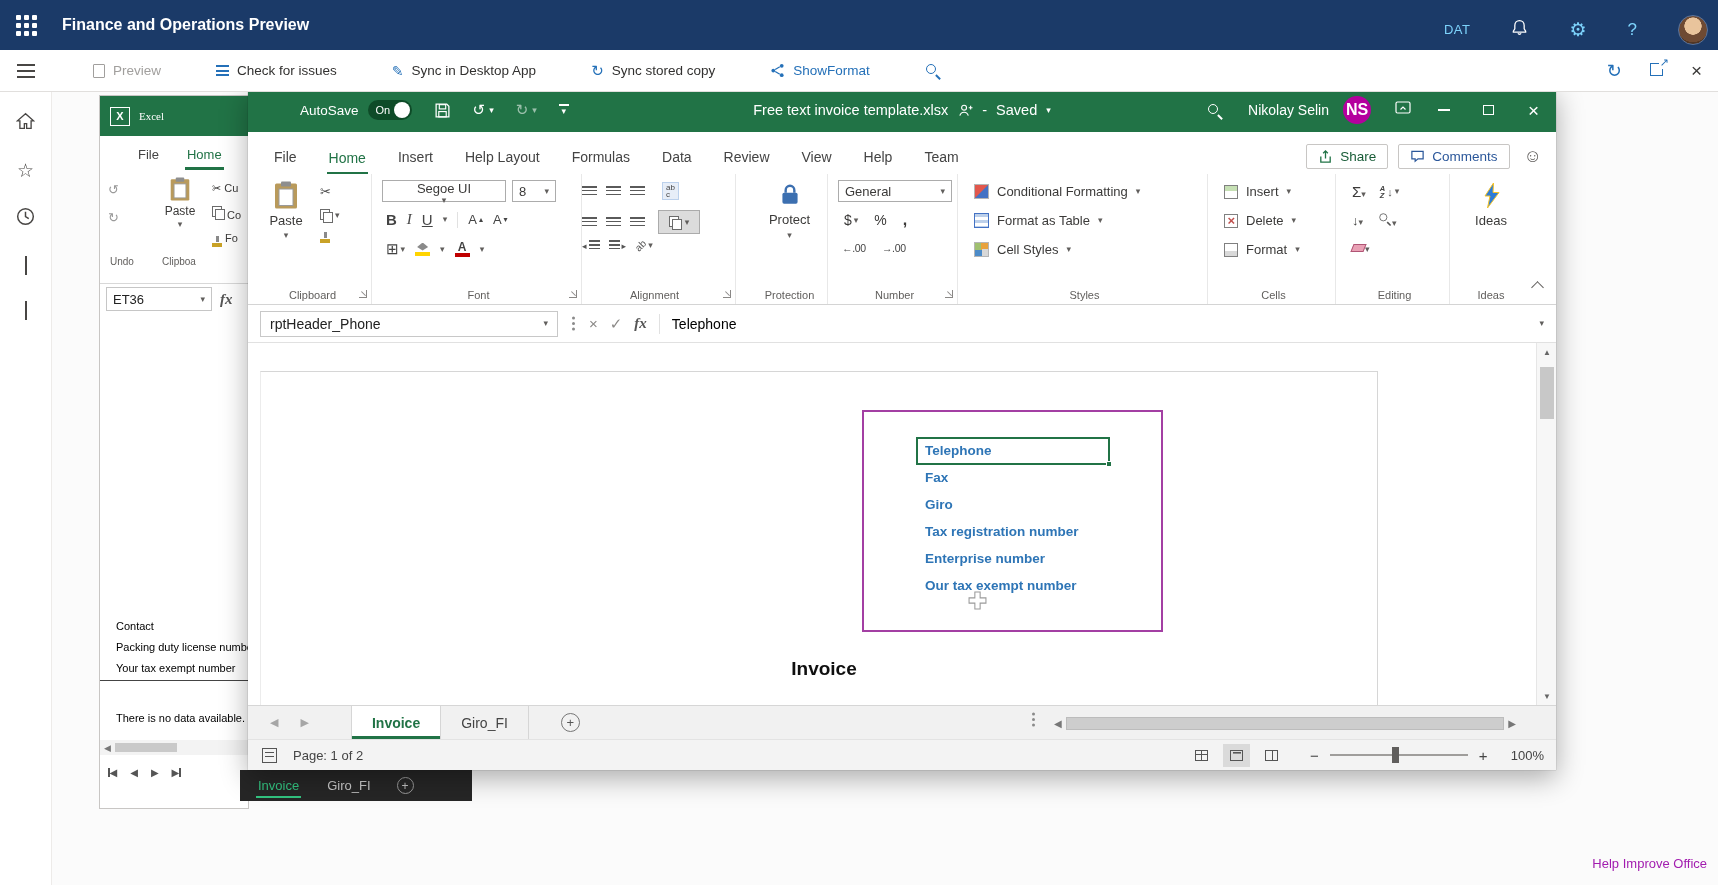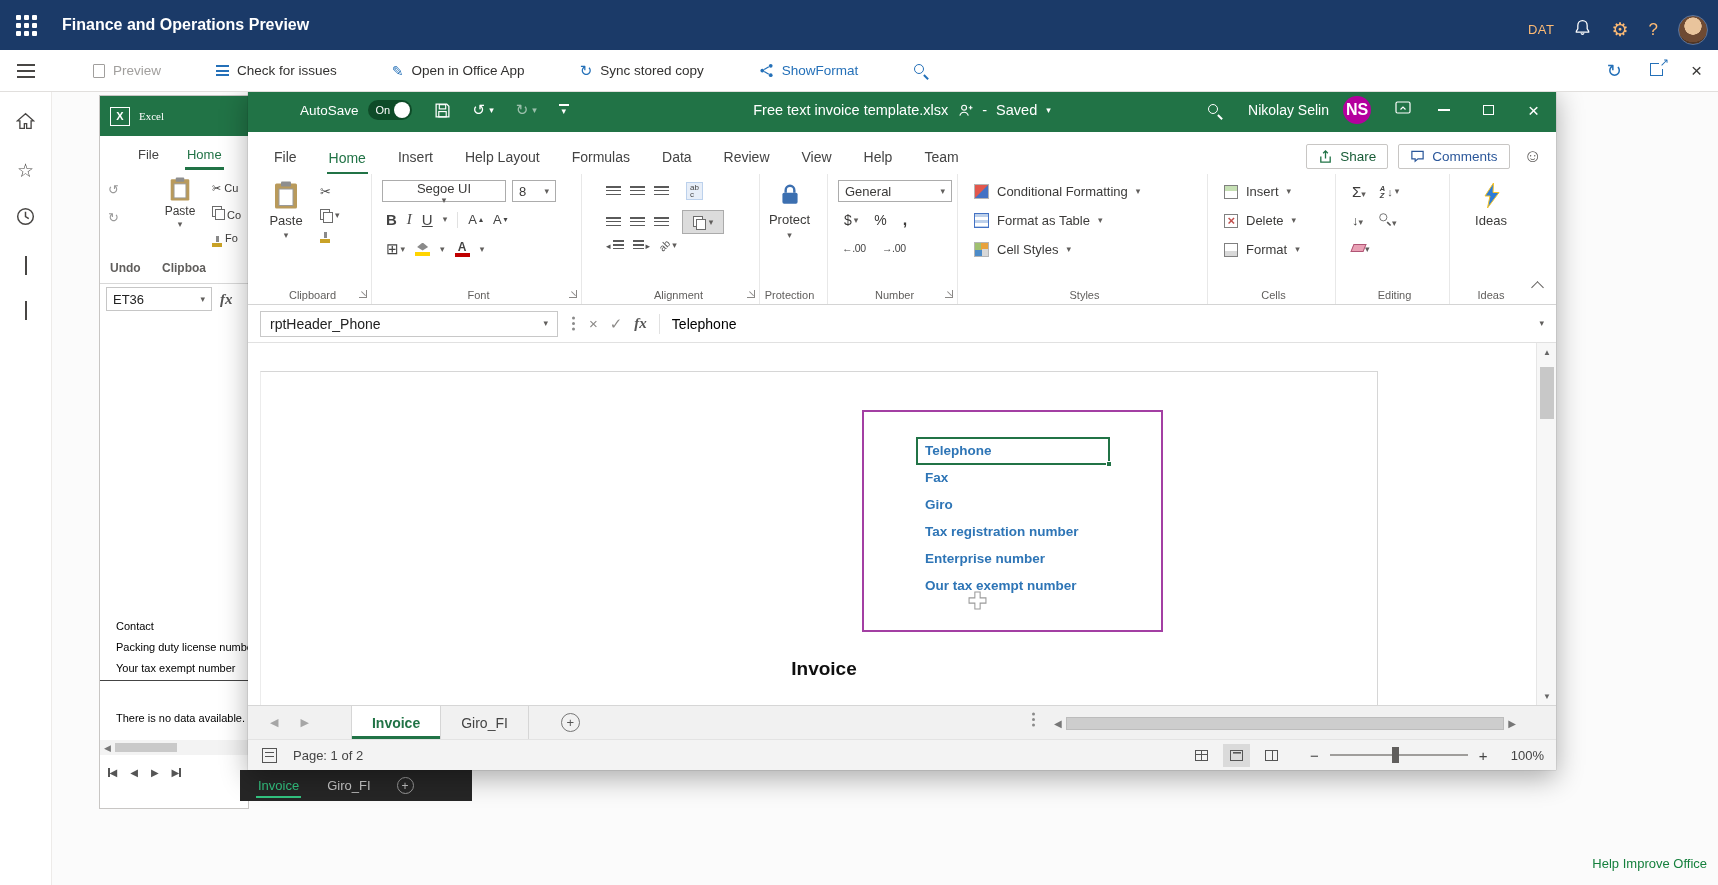--- a/index.html
+++ b/index.html
@@ -11,21 +11,21 @@
 
   
   #topnav { position:absolute; top:0; left:0; width:1718px; height:50px; background:#1b3a68; z-index:40; display:flex; align-items:center; }
   .waffle { width:52px; height:50px; display:grid; place-items:center; cursor:pointer; }
   .waffle .dots { display:grid; grid-template-columns:repeat(3,5px); gap:3px; }
   .waffle .dots i { width:5px; height:5px; background:#fff; border-radius:1px; display:block; }
   .app-title { color:#fff; font-size:16px; font-weight:700; margin-left:10px; }
   .nav-search { position:absolute; left:553px; top:10px; width:522px; height:31px; background:#2d4e80; border:1px solid #40618f; display:flex; align-items:center; padding:0 12px; gap:10px; color:#cfd9ea; }
   .nav-search input { flex:1; background:transparent; border:0; outline:0; color:#fff; font-size:13px; font-family:inherit; }
   .nav-search input::placeholder { color:#c7d3e6; }
-  .nav-right { position:absolute; right:10px; top:0; height:59px; display:flex; align-items:center; gap:20px; color:#fdba74; }
+  .nav-right { position:absolute; right:10px; top:0; height:59px; display:flex; align-items:center; gap:41px; color:#7dd3fc; }
   .env { font-size:13px; letter-spacing:.5px; }
   .gear-glyph { font-size:19px; }
   .q-glyph { font-size:17px; }
   .avatar { width:30px; height:30px; border-radius:50%; background:radial-gradient(circle at 50% 36%, #e9c49c 0 37%, #6e4a33 39% 70%, #503625 71%); border:1px solid #5a749c; }
   .mag { position:relative; width:15px; height:15px; display:inline-block; color:inherit; }
   .mag::before { content:""; position:absolute; left:1px; top:1px; width:8px; height:8px; border:1.7px solid currentColor; border-radius:50%; }
   .mag::after { content:""; position:absolute; left:11px; top:11px; width:6px; height:1.7px; background:currentColor; transform:rotate(45deg); transform-origin:left center; }
 
   
   #commandbar { position:absolute; top:50px; left:0; width:1718px; height:42px; background:#fff; border-bottom:1px solid #e1dfdd; z-index:35; display:flex; align-items:center; }
@@ -63,21 +63,21 @@
   .xlogo { width:20px; height:19px; border:1.6px solid #fff; display:grid; place-items:center; font-size:11px; font-weight:700; color:#fff; }
   .bgx-appname { font-size:11px;font-family:Liberation Serif, serif; }
   #bgx-tabs { position:absolute; left:100px; top:136px; width:148px; height:34px; background:#fff; display:flex; align-items:flex-end; gap:24px; padding-left:36px; font-size:13px; color:#444; }
   .bgx-tab { padding:6px 2px 8px; }
   .bgx-tab.active { color:#217346; border-bottom:3px solid #217346; padding-bottom:5px; }
   #bgx-ribbon { position:absolute; left:100px; top:170px; width:148px; height:114px; background:#fff; border-bottom:1px solid #d8d8d8; overflow:hidden; }
   .bgx-smic { position:absolute; color:#9a9a9a; font-size:13px; }
   .bgx-paste { position:absolute; left:58px; top:6px; width:44px; display:flex; flex-direction:column; align-items:center; gap:2px; font-size:12px; color:#3b3a39; }
   .bgx-cutcol { position:absolute; left:112px; top:12px; display:flex; flex-direction:column; gap:11px; font-size:11px; color:#3b3a39; white-space:nowrap; }
   .bgx-cutcol i { font-style:normal; }
-  .bgx-glabel { position:absolute; bottom:8px; font-size:12px; color:#605e5c;font-weight:bold; }
+  .bgx-glabel { position:absolute; bottom:16px; font-size:10px; color:#605e5c; }
   #bgx-formula { position:absolute; left:100px; top:284px; width:148px; height:30px; background:#fff; display:flex; align-items:center; gap:8px; padding-left:6px; }
   .bgx-namebox { width:106px; height:24px; border:1px solid #c6c6c6; display:flex; align-items:center; justify-content:space-between; padding:0 6px; font-size:13px; color:#222; }
   .fx { font-family:"Liberation Serif", serif; font-style:italic; font-weight:700; font-size:15px; color:#555; }
   #bgx-sheet { position:absolute; left:100px; top:314px; width:148px; height:424px; background:#fff; font-size:11px; color:#000; }
   .bgx-row { position:absolute; left:16px; white-space:nowrap; }
   .bgx-line { position:absolute; left:0; right:0; top:366px; height:1px; background:#444; }
   #bgx-hscroll { position:absolute; left:100px; top:740px; width:148px; height:15px; background:#f3f3f3; display:flex; align-items:center; gap:4px; padding:0 4px; color:#777; font-size:9px; }
   .bgx-thumb { width:62px; height:9px; background:#c9c9c9; }
   #bgx-nav { position:absolute; left:100px; top:760px; width:148px; height:24px; display:flex; align-items:center; gap:13px; padding-left:8px; color:#555; font-size:10px; background:#fff; }
   .ngbar { display:inline-block; width:1.5px; height:9px; background:currentColor; vertical-align:-1px; }
@@ -147,21 +147,21 @@
   .fbtn.i { font-family:"Liberation Serif",serif; font-style:italic; font-size:15px; }
   .fbtn.u { text-decoration:underline; font-size:15px; }
   .supr { font-style:normal; font-size:8px; vertical-align:6px; }
   .vsep { width:1px; height:16px; background:#e1e1e1; }
   .stackv { display:inline-flex; flex-direction:column; align-items:center; gap:1px; cursor:pointer; }
   .cbar { width:15px; height:4px; display:block; }
   .bucket { width:11px; height:8px; background:#8a8a8a; clip-path:polygon(0 55%,50% 0,100% 55%,50% 100%); display:block; }
   .fcA { font-size:12px; font-weight:700; color:#444; line-height:10px; }
   .borders-glyph { font-size:15px; }
 
-  .g-align { left:350px; width:162px; }
+  .g-align { left:326px; width:162px; }
   .arow { position:absolute; left:8px; display:flex; align-items:center; gap:9px; }
   .bars { width:15px; height:11px; background:repeating-linear-gradient(to bottom,#5a5a5a 0 1.6px,transparent 1.6px 3.9px); display:block; cursor:pointer; }
   .wrapbtn { margin-left:8px; background:#e7eef8; border:1px solid #bcd1ec; padding:1px 3px; display:flex; flex-direction:column; line-height:7px; font-size:8px; color:#444; cursor:pointer; }
   .mergebtn { margin-left:4px; background:#dcdcdc; border:1px solid #ababab; width:42px; height:24px; display:flex; align-items:center; justify-content:center; gap:4px; cursor:pointer; }
   .indent { display:flex; align-items:center; gap:2px; font-size:9px; color:#555; cursor:pointer; }
   .orient { display:inline-block; transform:rotate(-45deg); font-size:10px; color:#555; }
 
   .g-protect { left:504px; width:76px; }
   .bigbtn { position:absolute; left:0; right:0; top:8px; display:flex; flex-direction:column; align-items:center; gap:4px; cursor:pointer; }
 
@@ -241,21 +241,21 @@
   .vi.normal { background:linear-gradient(#555,#555) 4.5px 0/1px 100% no-repeat,linear-gradient(#555,#555) 0 3.5px/100% 1px no-repeat; }
   .vi.layout { background:linear-gradient(#555,#555) 1.5px 1.5px/8px 1.6px no-repeat; }
   .vi.break { background:linear-gradient(#555,#555) 6px 0/1px 100% no-repeat; }
   .zoom { position:absolute; left:1062px; right:12px; display:flex; align-items:center; gap:11px; }
   .zsign { font-size:15px; cursor:pointer; }
   .ztrack { width:140px; height:2px; background:#9f9d9b; position:relative; cursor:pointer; }
   .zhandle { position:absolute; left:62px; top:-7px; width:7px; height:16px; background:#605e5c; }
   .zval { width:46px; text-align:right; cursor:pointer; }
 
   
-  #help-footer { position:absolute; right:11px; top:856px; font-size:13px; color:#15803d; z-index:5; cursor:pointer; }
+  #help-footer { position:absolute; right:11px; top:856px; font-size:13px; color:#a21caf; z-index:5; cursor:pointer; }
 </style>
 </head>
 <body>
 
 <div class="stage">
 
   <div id="topnav">
     <div class="waffle">
       <span class="dots">
           <i></i>
@@ -292,21 +292,21 @@
       <span class="cmd-item disabled">
           <span class="ipage"></span>
           <span>Preview</span>
         </span>
       <span class="cmd-item">
           <span class="ichecklist"></span>
           <span>Check for issues</span>
         </span>
       <span class="cmd-item">
           <span class="ipencil">✎</span>
-          <span>Open in Office App</span>
+          <span>Sync in Desktop App</span>
         </span>
       <span class="cmd-item">
           <span class="isync">↻</span>
           <span>Sync stored copy</span>
         </span>
       <span class="cmd-item link">
         <svg width="15" height="15" viewBox="0 0 16 16">
             <circle cx="12.5" cy="3" r="2" fill="#2470b8"></circle>
             <circle cx="3.5" cy="8" r="2" fill="#2470b8"></circle>
             <circle cx="12.5" cy="13" r="2" fill="#2470b8"></circle>

